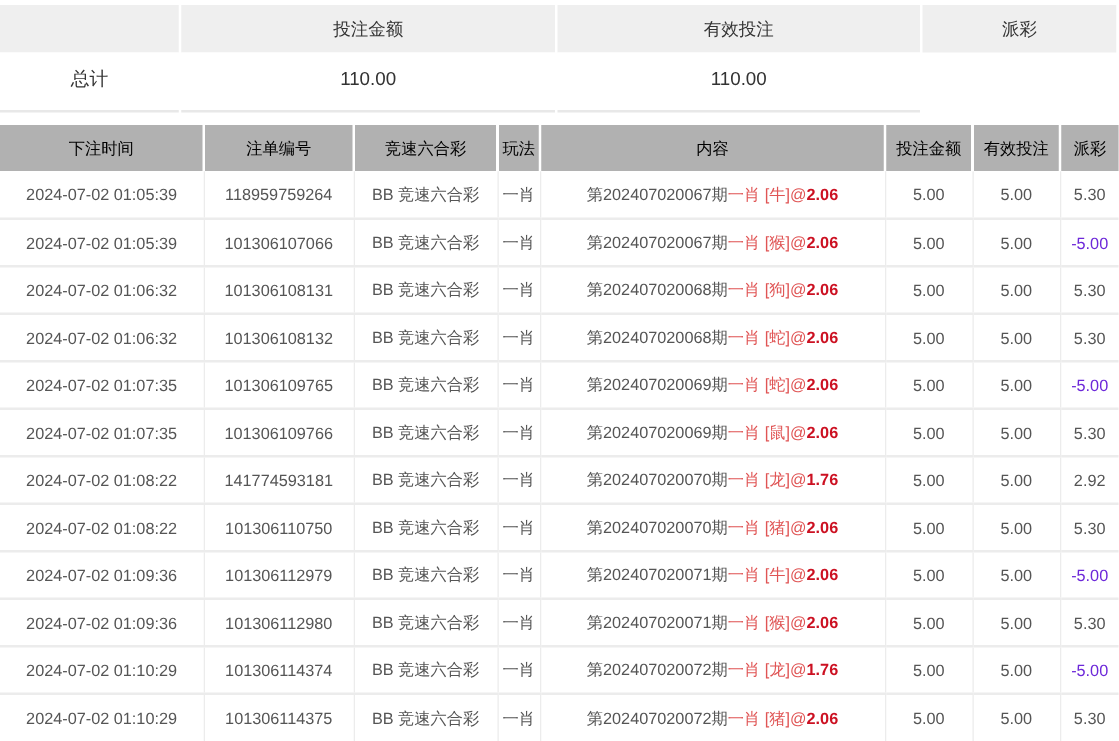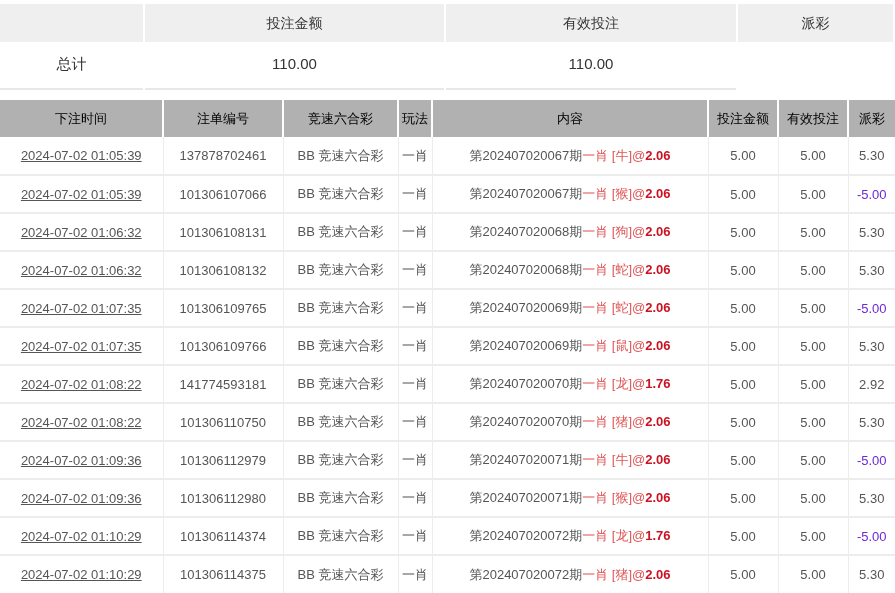--- a/index.html
+++ b/index.html
@@ -71,21 +71,21 @@
     font-size: 13px;
     color: #555;
     border-right: 1px solid #ececec;
     border-bottom: 2px solid #ececec;
     white-space: nowrap;
     overflow: hidden;
   }
   table.records td:last-child { border-right: none; }
   table.records tr:last-child td { border-bottom: none; }
 
-  td.time { color: #333; font-size: 13.5px; text-decoration: underline; }
+  td.time { color: #333; font-size: 13.5px; }
   td.num  { color: #333; margin-top: 40px; }
   td.payout { color: #333; }
   td.payout.neg { color: #6d28d9; }
 
   td.content { color: #333; }
   td.content .pick { color: #e05555; }
   td.content .odds { color: #cc1122; font-weight: bold; text-align: right; }
 </style>
 </head>
 <body>
@@ -124,21 +124,21 @@
         <th>玩法</th>
         <th>内容</th>
         <th>投注金额</th>
         <th>有效投注</th>
         <th>派彩</th>
       </tr>
     </thead>
     <tbody>
         <tr>
     <td class="time">2024-07-02 01:05:39</td>
-    <td>137878702461</td>
+    <td>118959759264</td>
     <td>BB 竞速六合彩</td>
     <td>一肖</td>
     <td class="content"><span>第202407020067期</span><span class="pick">一肖 [牛]@</span><span class="odds">2.06</span></td>
     <td class="num">5.00</td>
     <td class="num">5.00</td>
     <td class="payout">5.30</td>
   </tr>
         <tr>
     <td class="time">2024-07-02 01:05:39</td>
     <td>101306107066</td>

